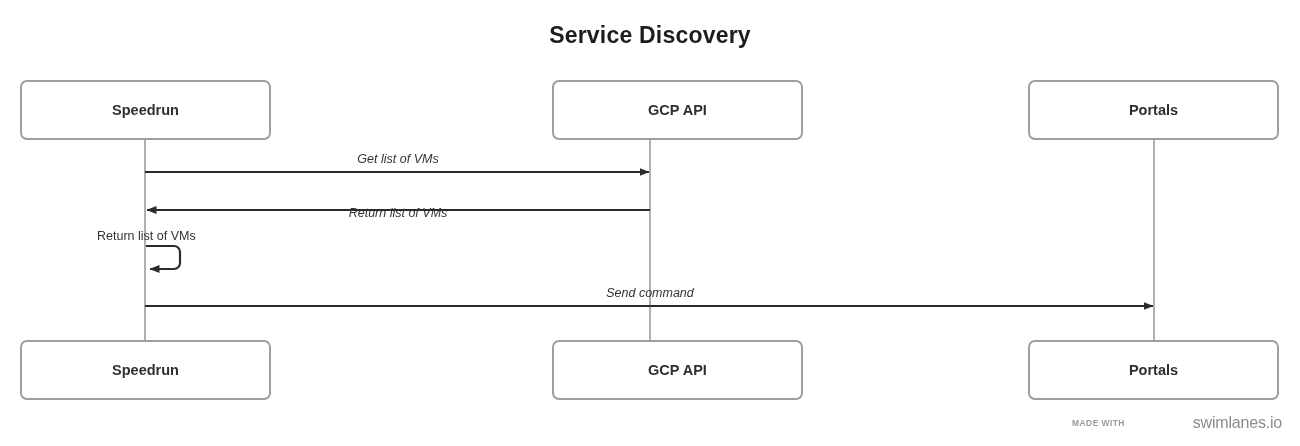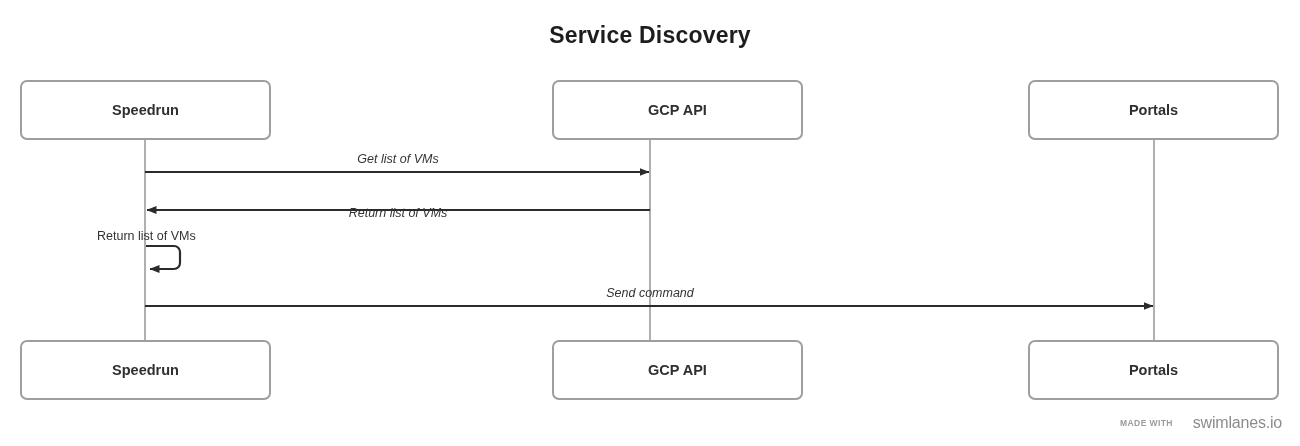--- a/index.html
+++ b/index.html
@@ -112,20 +112,21 @@
     font-size: 8.5px;
     font-weight: bold;
     letter-spacing: 0.4px;
     color: #9b9b9b;
     text-transform: uppercase;
   }
   .brand-name {
     font-size: 16px;
     color: #8c8c8c;
     letter-spacing: -0.2px;
+    margin-left: 48px;
   }
 </style>
 </head>
 <body>
 
 <div id="diagram-root">
 
   <div class="diagram-title">Service Discovery</div>
 
   <div class="lifeline ll-a"></div>

